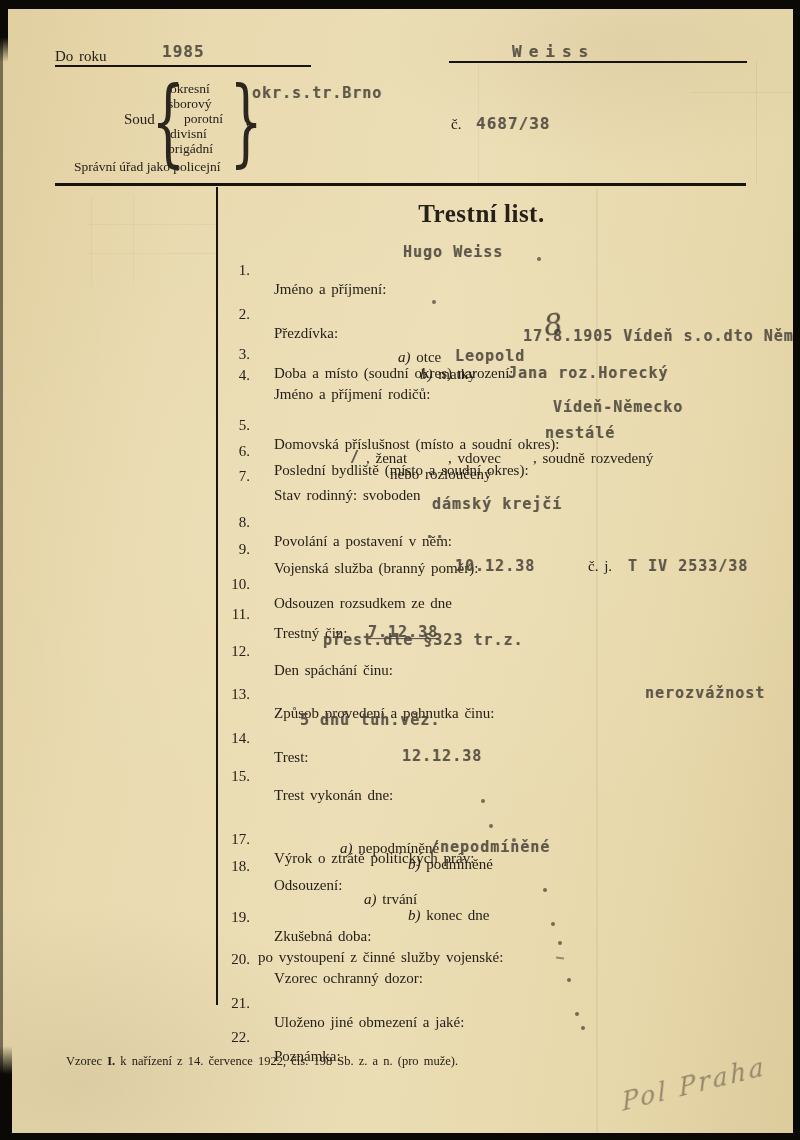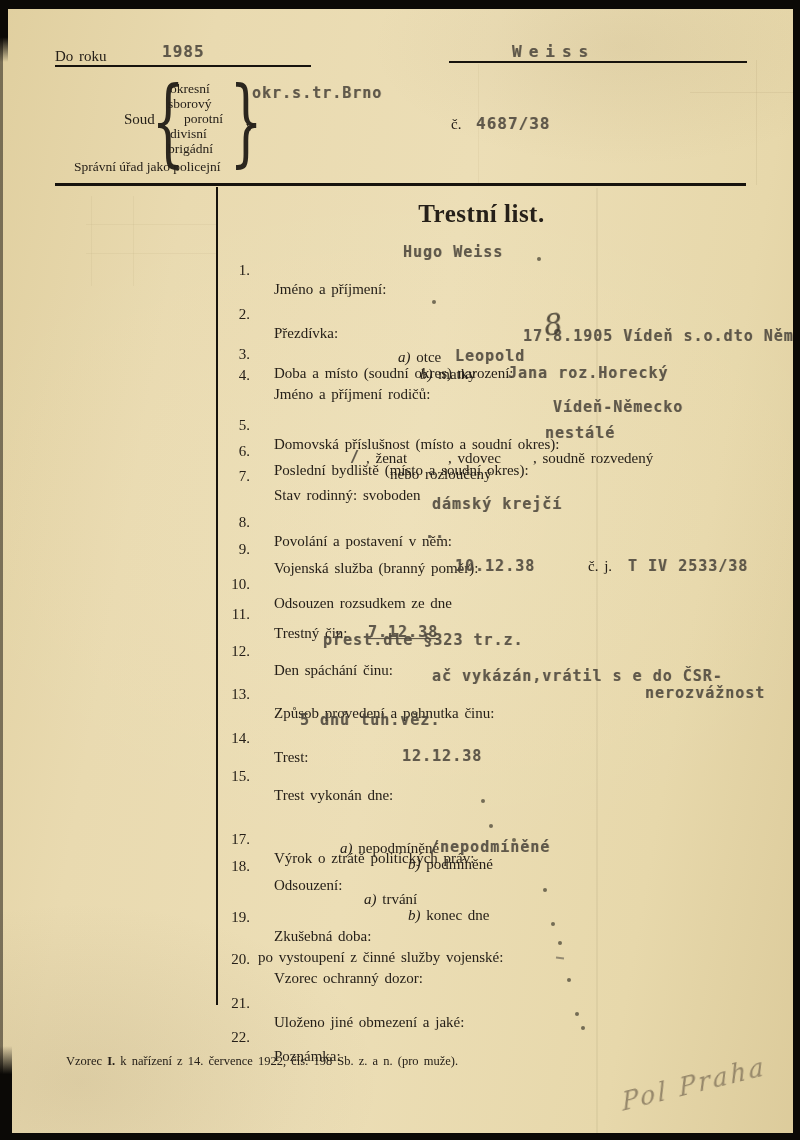--- a/index.html
+++ b/index.html
@@ -187,21 +187,20 @@
   <div class="item" style="top:625px;">
     <span class="num">12.</span>
     <span class="lbl">Den spáchání činu:</span>
   </div>
   <span class="typed" style="left:368px;top:623px;text-decoration:underline;">7.12.38</span>
 
   <div class="item" style="top:668px;">
     <span class="num">13.</span>
     <span class="lbl">Způsob provedení a pohnutka činu:</span>
   </div>
-  <span class="typed" style="left:432px;top:667px;">ač vykázán,vrátil s e do ČSR-</span>
   <span class="typed" style="left:645px;top:684px;">nerozvážnost</span>
 
   <div class="item" style="top:712px;">
     <span class="num">14.</span>
     <span class="lbl">Trest:</span>
   </div>
   <span class="typed" style="left:300px;top:711px;">5 dnů tuh.věz.</span>
 
   <div class="item" style="top:750px;">
     <span class="num">15.</span>

